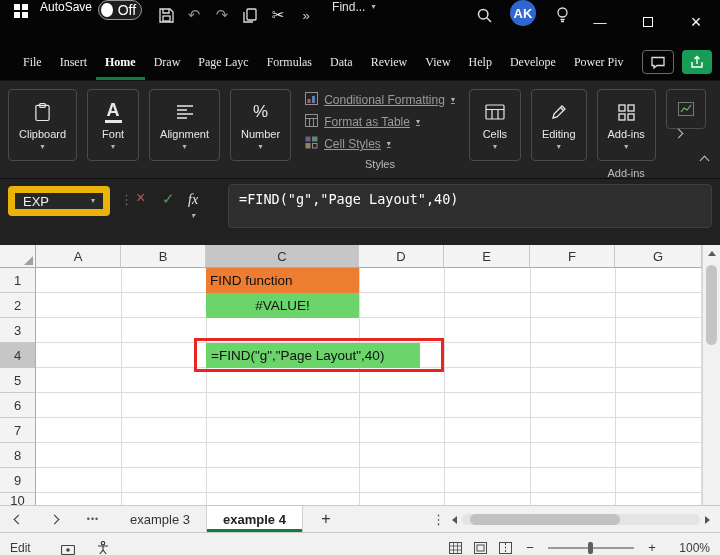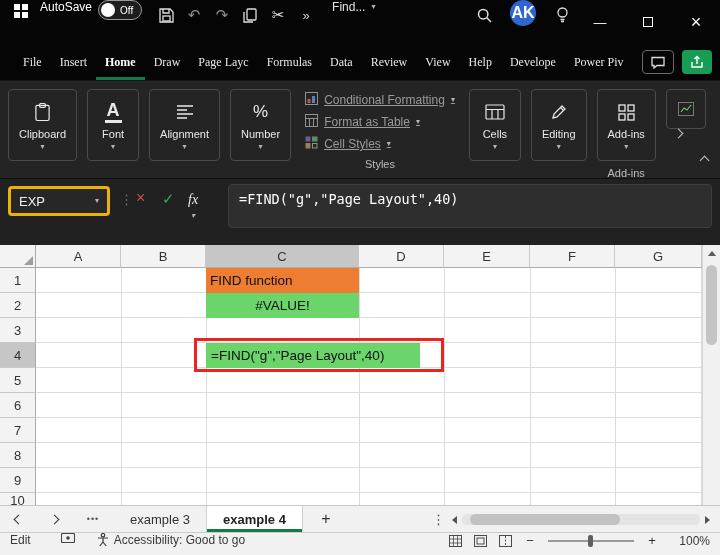--- a/index.html
+++ b/index.html
@@ -6,28 +6,28 @@
   html,body { background:#000; }
   body { font-family:"Liberation Sans", sans-serif; }
   .app { position:relative; width:720px; height:555px; overflow:hidden; background:#242424; cursor:default; user-select:none; }
 
   
   .titlebar { position:absolute; top:0; left:0; right:0; height:44px; background:#050505; display:flex; align-items:flex-start; padding:0 0 0 10px; color:#e9e9e9; }
   .tb-launch { width:22px; height:22px; display:flex; align-items:center; justify-content:center; margin-right:8px; }
   .autosave-label { font-size:12px; color:#fff; }
   .toggle { width:44px; height:20px; border:1px solid #9a9a9a; border-radius:10px; background:#1d1d1d; display:flex; align-items:center; padding:2px 5px 2px 2px; gap:5px; margin:0 10px 0 6px; }
   .knob { width:14px; height:14px; border-radius:50%; background:#fff; }
-  .toggle-label { font-size:10px; color:#fff; }
+  .toggle-label { font-size:14px; color:#fff; }
   .tb-icon { width:28px; height:30px; display:flex; align-items:center; justify-content:center; color:#dfdfdf; font-size:15px; }
   .tb-icon.dim { color:#8f8f8f; }
   .tb-icon.sm { font-size:13px; color:#cfcfcf; }
   .find-box { display:flex; align-items:center; gap:6px; margin-left:12px; font-size:12px; color:#e2e2e2; }
   .caret { font-size:8px; color:#b5b5b5; line-height:1; }
   .spacer { flex:1; }
-  .avatar { width:26px; height:26px; border-radius:50%; background:#2F66D0; color:#fff; font-size:16px; font-weight:bold; display:flex; align-items:center; justify-content:center; margin:0 12px; }
+  .avatar { width:26px; height:26px; border-radius:50%; background:#2F66D0; color:#fff; font-size:13px; font-weight:bold; display:flex; align-items:center; justify-content:center; margin:0 12px; }
   .win-btn { width:48px; height:44px; display:flex; align-items:center; justify-content:center; color:#fff; font-size:13px; }
   .win-btn.close { font-size:18px; }
   .maxbox { width:10px; height:10px; border:1px solid #fff; }
 
   
   .menubar { position:absolute; top:44px; left:0; right:0; height:36px; background:#050505; display:flex; align-items:stretch; padding-left:14px; }
   .mtab { padding:0 9px; display:flex; align-items:center; font-size:12px; color:#e8e8e8; white-space:nowrap;font-family:Liberation Serif, serif; }
   .mtab.active { font-weight:bold; color:#fff; box-shadow:inset 0 -3px 0 #107C41; }
   .menu-right { position:absolute; right:8px; top:6px; display:flex; gap:8px; align-items:center; }
   .comment-btn { width:32px; height:24px; border:1px solid #6a6a6a; border-radius:4px; display:flex; align-items:center; justify-content:center; }
@@ -48,21 +48,21 @@
   .rtile { width:40px; height:40px; border:1px solid #4b4b4b; border-radius:4px; display:flex; align-items:center; justify-content:center; }
   .ribbon-more { position:absolute; right:38px; top:42px; }
   .ribbon-collapse { position:absolute; right:12px; bottom:10px; }
   .chev { display:inline-block; width:7px; height:7px; border-right:1.6px solid #c6c6c6; border-bottom:1.6px solid #c6c6c6; }
   .chev.right { transform:rotate(-45deg); }
   .chev.up { transform:rotate(-135deg); }
   .chev.dark { border-color:#333; }
 
   
   .formulabar { position:absolute; top:178px; left:0; right:0; height:67px; background:#212121; border-top:1px solid #101010; }
-  .namebox { position:absolute; left:8px; top:7px; width:102px; height:30px; border:3px solid #eab308; border-radius:4px; background:#272727; color:#f0f0f0; font-size:13px; display:flex; align-items:center; justify-content:space-between; padding:0 8px; }
+  .namebox { position:absolute; left:8px; top:7px; width:102px; height:30px; border:7px solid #eab308; border-radius:4px; background:#272727; color:#f0f0f0; font-size:13px; display:flex; align-items:center; justify-content:space-between; padding:0 8px; }
   .fb-sep { position:absolute; left:120px; top:13px; color:#7a7a7a; font-size:13px; }
   .fb-x { position:absolute; left:136px; top:11px; color:#C75050; font-size:16px; line-height:1; }
   .fb-check { position:absolute; left:162px; top:12px; color:#3FA75C; font-size:15px; line-height:1; }
   .fb-fx { position:absolute; left:188px; top:13px; color:#e8e8e8; font-style:italic; font-size:14px; font-family:"Liberation Serif", serif; display:flex; gap:4px; align-items:center;flex-direction:column; }
   .finput { position:absolute; left:228px; top:5px; width:484px; height:44px; background:#2e2e2e; border:1px solid #3e3e3e; border-radius:4px; color:#fff; font-family:"DejaVu Sans Mono", monospace; font-size:13.5px; padding:6px 10px; overflow:hidden; }
 
   
   .grid-area { position:absolute; top:245px; left:0; width:720px; height:260px; background:#fff; color:#111; overflow:hidden; }
   .corner { position:absolute; left:0; top:0; width:36px; height:23px; background:#F3F3F3; border-right:1px solid #ABABAB; border-bottom:1px solid #ABABAB; }
   .corner::after { content:""; position:absolute; right:2px; bottom:2px; border-left:9px solid transparent; border-bottom:9px solid #9F9F9F; }
@@ -94,21 +94,21 @@
   .ts-dots { width:42px; display:flex; align-items:center; justify-content:center; font-size:9px; letter-spacing:1px; color:#555; }
   .ts-tab { padding:0 16px; display:flex; align-items:center; }
   .ts-tab.active { background:#fff; border-left:1px solid #D0D0D0; border-right:1px solid #D0D0D0; box-shadow:inset 0 -3px 0 #107C41; font-weight:bold; color:#222; }
   .ts-add { width:46px; display:flex; align-items:center; justify-content:center; font-size:16px; color:#333; }
   .ts-more { position:absolute; left:432px; top:0; height:26px; display:flex; align-items:center; font-size:13px; color:#444; }
   .hscroll { position:absolute; left:452px; top:7px; width:258px; height:13px; display:flex; align-items:center; gap:5px; }
   .hs-track { flex:1; height:11px; background:#E4E4E4; border-radius:6px; position:relative; }
   .hs-thumb { position:absolute; left:8px; width:150px; height:11px; background:#C2C2C2; border-radius:6px; }
 
   
-  .statusbar { position:absolute; top:532px; left:0; right:0; height:23px; background:#F1F1F1; border-top:1px solid #CBCBCB; display:flex; align-items:flex-start; padding:0 10px; font-size:12px; color:#3a3a3a; }
+  .statusbar { position:absolute; top:532px; left:0; right:0; height:23px; background:#F1F1F1; border-top:1px solid #CBCBCB; display:flex; align-items:flex-end; padding:0 10px; font-size:12px; color:#3a3a3a; }
   .sb-macro { margin-left:30px; display:flex; align-items:center; }
   .sb-access { margin-left:22px; display:flex; align-items:center; gap:5px; }
   .sb-right { margin-left:auto; display:flex; align-items:center; gap:12px; }
   .view-ic { display:flex; align-items:center; }
   .zoom-glyph { font-size:13px; color:#333; width:12px; text-align:center; }
   .zoom-track { width:86px; height:2px; background:#9a9a9a; position:relative; }
   .zoom-thumb { position:absolute; left:40px; top:-5px; width:5px; height:12px; background:#5f5f5f; border-radius:2px; }
   .zoom-pct { width:40px; text-align:right; }
 </style>
 </head>
@@ -415,21 +415,20 @@
       <svg width="14" height="10" viewBox="0 0 14 10" fill="none" stroke="#444" stroke-width="1.1">
           <rect x="0.5" y="0.5" width="13" height="9" rx="1"></rect>
           <circle cx="7" cy="5" r="1.8" fill="#444" stroke="none"></circle>
         </svg>
     </span>
     <span class="sb-access">
       <svg width="12" height="14" viewBox="0 0 12 14" fill="none" stroke="#3a3a3a" stroke-width="1.2">
           <circle cx="6" cy="2.2" r="1.7"></circle>
           <path d="M1 5h10M6 5v4M6 9l-3.2 4M6 9l3.2 4"></path>
         </svg>
-      <span>Accessibility: Good to go</span>
     </span>
     <span class="sb-right">
       <span class="view-ic">
         <svg width="13" height="12" viewBox="0 0 13 12" fill="none" stroke="#4a4a4a">
             <rect x="0.5" y="0.5" width="12" height="11"></rect>
             <path d="M0.5 4h12M0.5 8h12M4.5 0.5v11M8.5 0.5v11" stroke-width="0.8"></path>
           </svg>
       </span>
       <span class="view-ic">
         <svg width="13" height="12" viewBox="0 0 13 12" fill="none" stroke="#4a4a4a">

